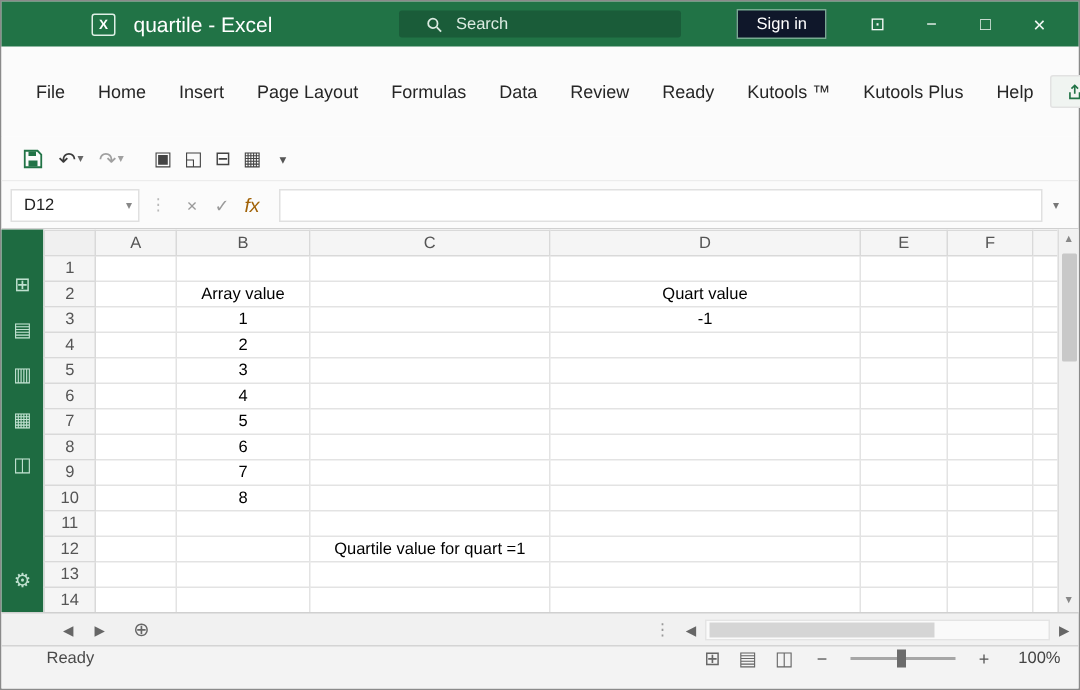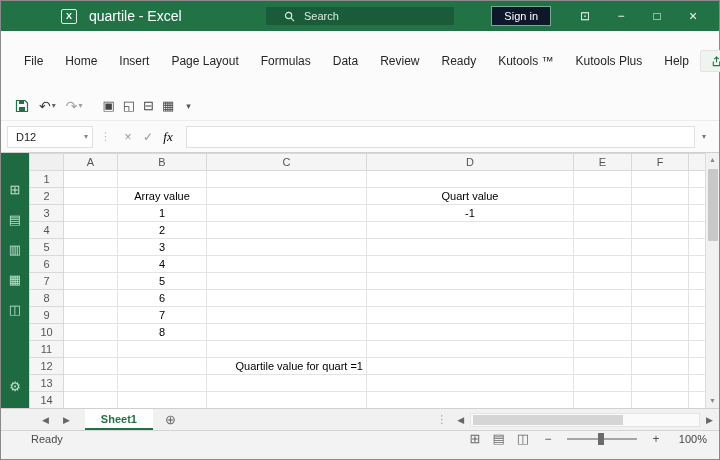--- a/index.html
+++ b/index.html
@@ -37,40 +37,40 @@
   .dim { color:#a0a0a0; }
 
   
   .formula-row { flex:0 0 32px; background:#fbfbfb; display:flex; align-items:center; padding:0 6px;
                  border-bottom:1px solid #d0d0d0; }
   .name-box { width:86px; height:22px; background:#fff; border:1px solid #e0e0e0; display:flex; align-items:center;
               font-size:11px; color:#222; padding-left:8px; }
   .name-box .chev { margin-left:auto; margin-right:4px; font-size:8px; color:#888; }
   .fb-sep { color:#b9b9b9; font-size:11px; margin:0 7px; }
   .fb-btn { width:20px; text-align:center; font-size:12px; color:#9a9a9a; }
-  .fb-fx { font-family:Liberation Serif, serif; font-style:italic; color:#000000; font-size:13px; }
+  .fb-fx { font-family:Liberation Sans, sans-serif; font-style:italic; color:#a16207; font-size:13px; }
   .formula-input { flex:1; height:22px; background:#fff; border:1px solid #e0e0e0; margin-left:8px;
                    font-size:11px; padding:0 6px; line-height:20px; color:#000; }
   .fb-expand { width:18px; text-align:center; font-size:8px; color:#777; }
 
   
   .main { flex:1; display:flex; min-height:0; background:#fff; }
   .left-strip { flex:0 0 28px; background:#1e6b41; display:flex; flex-direction:column; align-items:center;
                 padding-top:30px; gap:16px; }
   .strip-icon { color:#bfe0cf; font-size:13px; line-height:14px; }
   .strip-gear { margin-top:auto; margin-bottom:14px; }
   .grid-wrap { flex:1; overflow:hidden; background:#fff; }
   table.grid { border-collapse:collapse; table-layout:fixed; width:676px; }
   table.grid th, table.grid td { height:17px; overflow:hidden; white-space:nowrap; font-size:11px; font-weight:normal; }
   table.grid th { background:#f5f5f5; border:1px solid #d9d9d9; color:#555; }
   table.grid th.corner { background:#f0f0f0; }
   table.grid td { background:#fff; border:1px solid #e3e3e3; color:#000; padding:0 3px; }
   td.tbl { border:1px solid #000; text-align:center; }
   td.range-sel { border:2px solid #111; text-align:center; }
-  td.left { text-align:right; }
+  td.left { text-align:center; }
   .bold { font-weight:bold; }
   .v-scroll { flex:0 0 14px; background:#f1f1f1; border-left:1px solid #dcdcdc; display:flex; flex-direction:column;
               align-items:center; }
   .vs-arrow { font-size:7px; color:#888; line-height:14px; height:14px; }
   .vs-thumb { width:10px; height:72px; background:#c8c8c8; border-radius:1px; margin-top:2px; }
   .vs-fill { flex:1; }
 
   
   .sheet-bar { flex:0 0 22px; background:#f1f1f1; border-top:1px solid #d0d0d0; display:flex; align-items:center;
                padding-left:34px; }
@@ -372,23 +372,20 @@
       <span class="vs-arrow">▲</span>
       <div class="vs-thumb"></div>
       <div class="vs-fill"></div>
       <span class="vs-arrow">▼</span>
     </div>
   </div>
 
   <div class="sheet-bar">
     <span class="tab-nav">◀</span>
     <span class="tab-nav">▶</span>
-    <div class="sheet-tab">
-      <span>Sheet1</span>
-    </div>
     <span class="add-sheet">⊕</span>
     <div class="sb-space"></div>
     <span class="h-split">⋮</span>
     <span class="hs-arrow">◀</span>
     <div class="h-track">
       <div class="h-thumb"></div>
     </div>
     <span class="hs-arrow">▶</span>
   </div>
 

